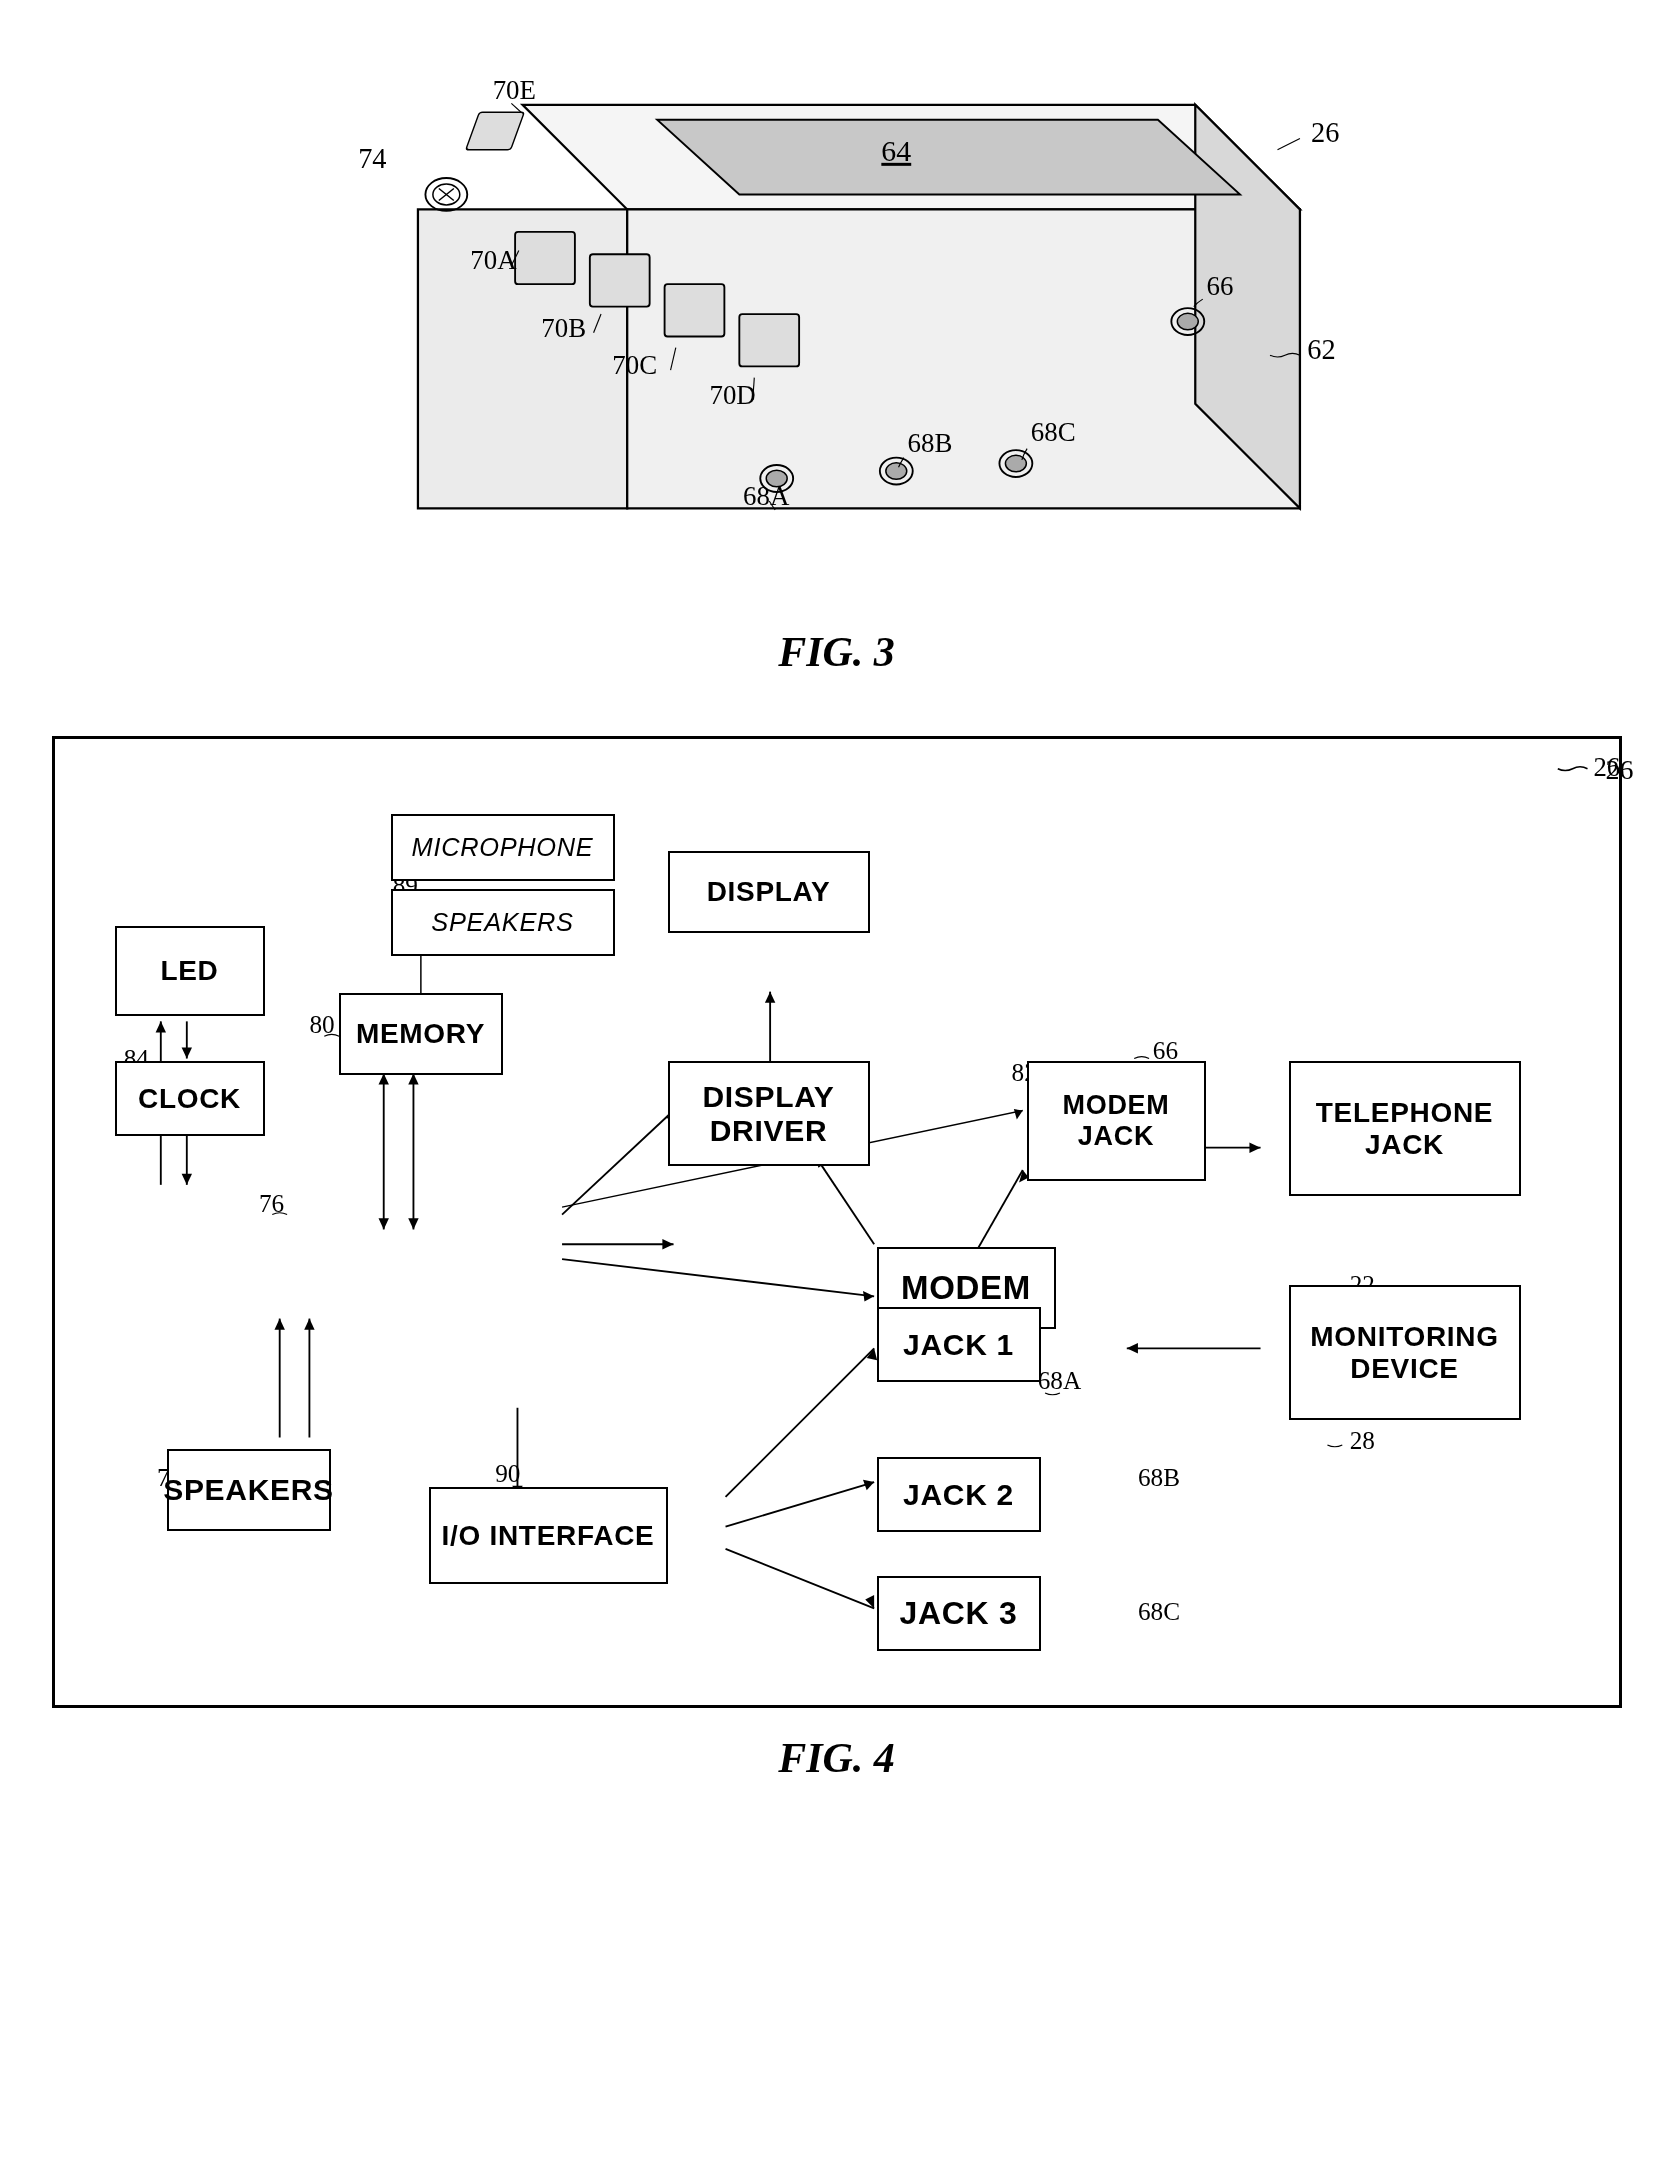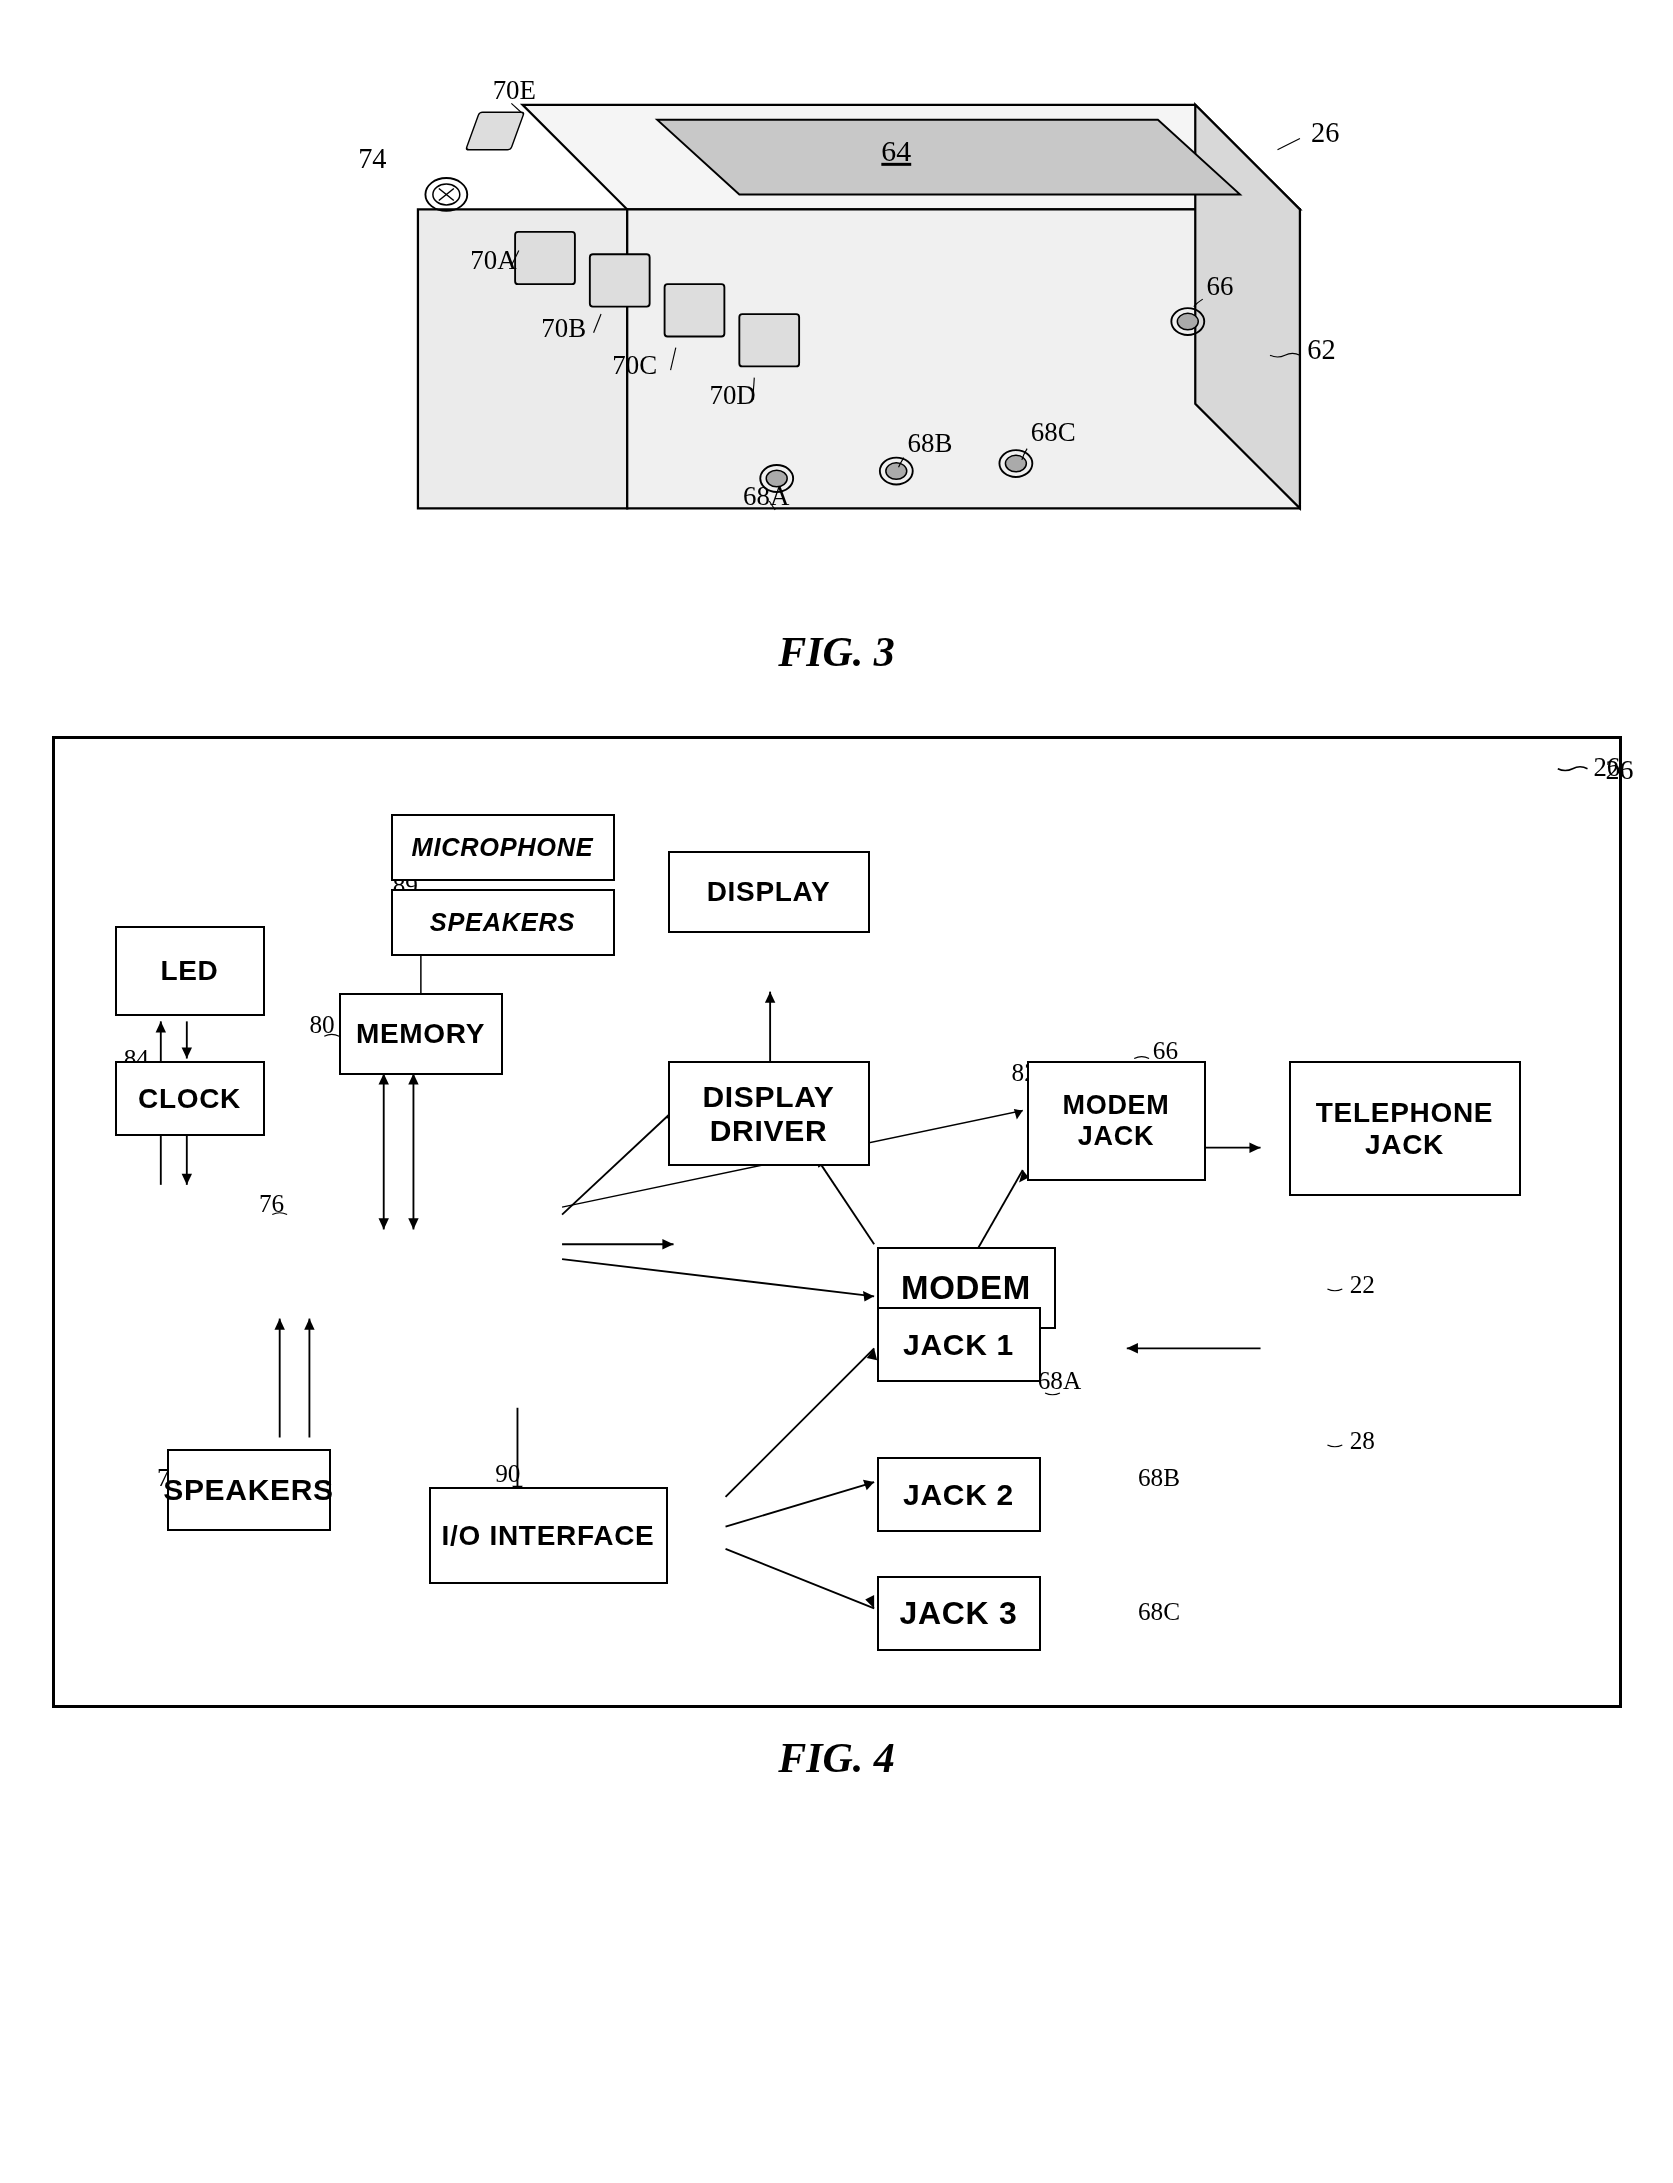--- a/index.html
+++ b/index.html
@@ -92,21 +92,21 @@
       top: 0;
       left: 0;
       width: 100%;
       height: 100%;
       pointer-events: none;
     }
 
     
     .italic-label {
       font-style: italic;
-      font-weight: bold;
+      font-weight: normal;
       font-size: 25.4px;
     }
 
     
     .device-svg {
       width: 1047px;
       height: 583px;
     }
 
     .fig-label {
@@ -391,20 +391,23 @@
       </div>
 
       <div class="block" style="left: 822px; top: 837px; width: 164px; height: 75px; font-size: 32px;">
         <span>JACK 3</span>
       </div>
 
       <div class="block-outer" style="position: absolute; left: 1234px; top: 322px; width: 232px; height: 135px; font-size: 28px; border: 2.2px solid #000;">
         <span>TELEPHONE JACK</span>
       </div>
 
+      <div class="block-outer" style="position: absolute; left: 1234px; width: 232px; height: 135px; top: 546px; font-size: 28px; border: 2.2px solid #000;">
+        <span>MONITORING DEVICE</span>
+      </div>
 
     </div>
 
     <div style="margin-top: 26px;">
       <span class="fig-label">FIG. 4</span>
     </div>
 
   </div>
 
 </div>

